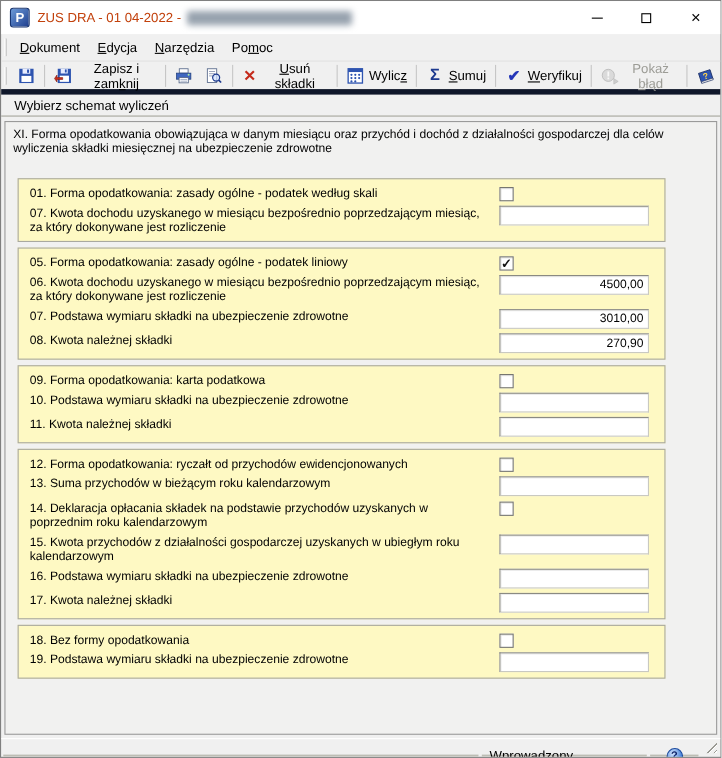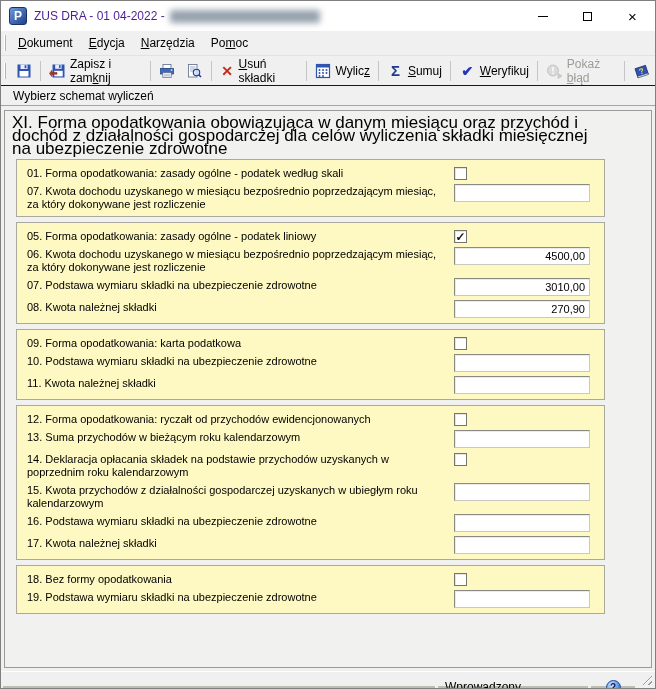--- a/index.html
+++ b/index.html
@@ -6,35 +6,35 @@
   body { background:#fff; font-family:"Liberation Sans", sans-serif; }
   .window{
     width:656px; height:689px; border:1px solid #7f7f7f; background:#f0f0f0;
     display:flex; flex-direction:column; overflow:hidden;
   }
   
   .titlebar{ height:30px; background:#ffffff; display:flex; align-items:center; padding-left:8px; flex-shrink:0;}
   .applogo{ width:18px; height:18px; border-radius:3px; border:1px solid #16336f;
     background:linear-gradient(135deg,#6d9bd8,#1f3f8f); color:#fff; font-weight:bold;
     font-size:12px; display:flex; align-items:center; justify-content:center; }
-  .title-text{ font-size:12px; color:#4c1d95; margin-left:7px; white-space:nowrap;}
+  .title-text{ font-size:12px; color:#c2410c; margin-left:7px; white-space:nowrap;}
   .redacted{ width:150px; height:13px; background:#97a2ae; filter:blur(3px); border-radius:2px; margin-left:5px;}
   .capbtns{ margin-left:auto; display:flex; height:100%; }
   .capbtn{ width:45px; height:100%; display:flex; align-items:center; justify-content:center; cursor:default;}
   .glyph-min{ width:10px; border-bottom:1px solid #000; }
   .glyph-max{ width:9px; height:9px; border:1px solid #000; }
   .glyph-close{ font-size:15px; line-height:1; color:#000; }
   
   .menubar{ height:25px; display:flex; align-items:center; border-bottom:1px solid #e2e2e2; flex-shrink:0;}
   .grip{ width:1px; height:16px; border-left:1px solid #fff; border-right:1px solid #b5b5b5; margin:0 4px 0 3px;}
   .menu-items{ display:flex; }
   .menu-item{ font-size:12px; padding:3px 8px; cursor:default;}
   .menu-item u, .tlabel u{ text-decoration:underline; }
   
-  .toolbar{ height:30px; display:flex; align-items:center; border-bottom:1px solid #0f172a; flex-shrink:0;}
+  .toolbar{ height:30px; display:flex; align-items:center; border-bottom:5px solid #0f172a; flex-shrink:0;text-align:center;}
   .tbtn{ height:24px; display:flex; align-items:center; gap:4px; padding:0 5px; font-size:12px; cursor:default;}
   .tbtn.disabled{ color:#9c9c96; }
   .tbtn.disabled .ticon{ filter:grayscale(1) opacity(.55); }
   .ticon{ width:17px; height:16px; display:flex; align-items:center; justify-content:center; }
   .ticon svg{ display:block; }
   .tsep{ width:1px; height:20px; background:#c6c6c6; margin:0 3px; }
   .glyph-x{ color:#c42b1c; font-weight:bold; font-size:14px; line-height:1;}
   .glyph-sigma{ color:#1d3a8f; font-weight:bold; font-size:15px; line-height:1;}
   .glyph-check{ color:#2436b8; font-weight:bold; font-size:14px; line-height:1;}
   
@@ -42,21 +42,21 @@
     border-bottom:1px solid #a5a59b; font-size:12px; flex-shrink:0;}
   
   .tabstrip{ height:23px; display:flex; align-items:flex-end; padding-left:5px;
     border-bottom:1px solid #9a9a9a; flex-shrink:0; }
   .tab{ font-size:11px; padding:3px 9px 4px 9px; border-right:1px solid #9a9a9a; cursor:default; white-space:nowrap;}
   .tab.selected{ background:#f8f8f7; border:1px solid #9a9a9a; border-bottom:none;
     margin-bottom:-1px; padding:4px 11px 5px 11px; }
   
   .content{ flex:1; padding:4px 3px 3px 3px; overflow:hidden; }
   .panel{ height:100%; border:1px solid #9a9a9a; background:#f1f1f0; padding:3px 2px 0 2px; overflow:hidden;}
-  .section-title{ font-size:17px; line-height:13px; padding:2px 4px 4px 5px; max-width:604px; }
+  .section-title{ font-size:11px; line-height:13px; padding:2px 4px 20px 5px; max-width:604px; }
   .group{ background:#fef9c3; border:1px solid #a9a99f; margin:0 44px 5px 9px; padding:4px 14px 3px 8px;}
   .frow{ display:flex; align-items:flex-start; margin-bottom:2px;}
   .flabel{ flex:1; font-size:11px; line-height:13px; padding:3px 10px 0 2px;}
   .fctrl{ width:136px; flex-shrink:0; padding-top:1px;}
   .field{ width:136px; height:18px; font-size:11px; font-family:"Liberation Sans",sans-serif;
     text-align:right; padding:0 4px; background:#fff; border:1px solid #8a8a82;
     border-right-color:#c9c9c1; border-bottom-color:#c9c9c1;
     box-shadow:inset 1px 1px 0 rgba(0,0,0,0.08); outline:none;}
   .cb{ width:13px; height:13px; margin-top:2px; background:#fff; border:1px solid #76766f;
     box-shadow:inset 1px 1px 0 rgba(0,0,0,0.1); display:flex; align-items:center;

